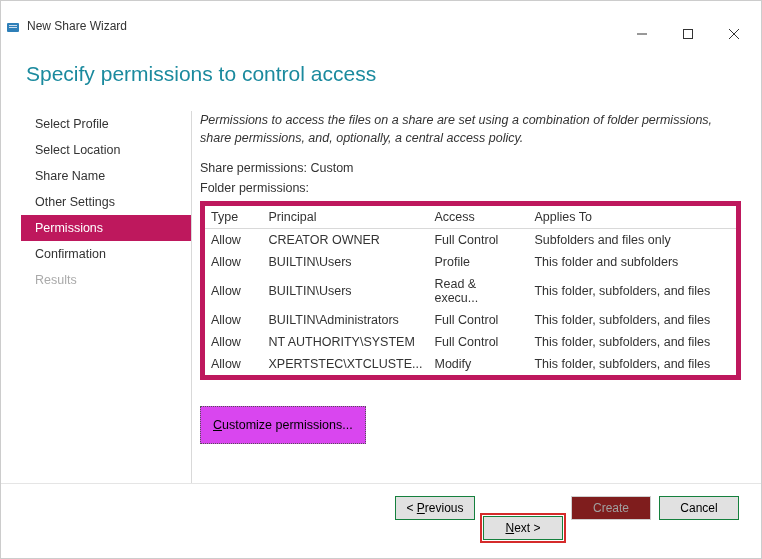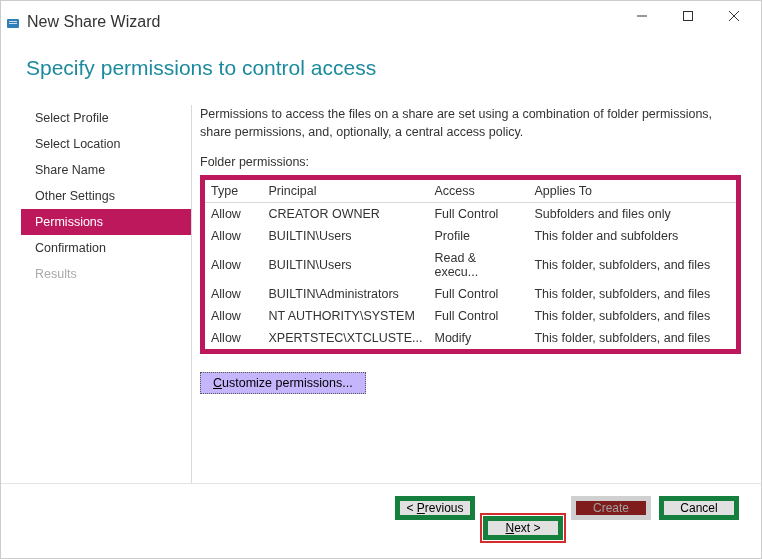--- a/index.html
+++ b/index.html
@@ -1,42 +1,42 @@
 <!DOCTYPE html>
 <html><head>
 <meta charset="utf-8">
 <style>
 * { box-sizing: border-box; margin: 0; padding: 0; font-family: "Segoe UI", Tahoma, sans-serif; }
 body { background: #fff; width: 762px; height: 559px; overflow: hidden; display: flex; flex-direction: column; border: 1px solid #ccc; }
-.titlebar { height: 30px; display: flex; align-items: flex-end; padding: 0 4px; font-size: 16px; }
+.titlebar { height: 30px; display: flex; align-items: flex-start; padding: 18px 4px; font-size: 12px; }
 .titlebar .icon { width: 16px; height: 16px; margin-right: 6px; display: inline-flex; align-items: center; justify-content: center; }
 .titlebar .title { flex: 1; color: #333; }
 .titlebar .win-btn { width: 46px; height: 30px; display: inline-flex; align-items: center; justify-content: center; font-size: 10px; font-family: monospace; }
 .content { flex: 1; display: flex; flex-direction: column; padding: 0 10px; }
 .heading { font-size: 21px; font-weight: 300; color: #1b8a9e; padding: 25px 15px 25px 15px; }
 .main { flex: 1; display: flex; padding: 0 10px; }
 .sidebar { width: 170px; flex-shrink: 0; }
 .sidebar-item { font-size: 12.5px; color: #333; padding: 6px 10px; border-left: 4px solid transparent; cursor: pointer; }
 .sidebar-item.active { background: #be185d; color: #fff; }
 .sidebar-item.disabled { color: #aaa; cursor: default; }
 .sidebar-divider { width: 1px; background: #d9d9d9; margin: 0 8px 0 0; }
 .panel { flex: 1; font-size: 12.5px; color: #333; }
-.intro { line-height: 1.45; margin-bottom: 14px; }
+.intro { line-height: 1.45; margin-bottom: 14px; font-style: italic; }
 .label-row { margin-bottom: 6px; }
 .perm-table { border: 5px solid #be185d; width: 100%; border-collapse: collapse; }
 .perm-table th { text-align: left; font-weight: normal; font-size: 12.5px; padding: 4px 6px; border-bottom: 1px solid #d9d9d9; background: #fff; }
 .perm-table td { font-size: 12.5px; padding: 4px 6px; color: #333; }
 .perm-table td.allow, .perm-table th { color: #333; }
 .col-type { width: 60px; }
 .col-principal { width: 140px; }
 .col-access { width: 100px; }
 .col-applies { }
-.customize-btn { margin-top: 18px; padding: 3px 12px; font-size: 12.5px; background: #c4b5fd; border: 1px dotted #555; cursor: pointer; }
+.customize-btn { margin-top: 26px; padding: 11px 12px; font-size: 12.5px; background: #d946ef; border: 1px dotted #555; cursor: pointer; }
 .footer { padding: 12px 22px 18px; display: flex; justify-content: flex-end; gap: 8px; border-top: 1px solid #e5e5e5; }
-.footer button { width: 80px; height: 24px; font-size: 12px; background: #e1e1e1; border: 5px solid #15803d; cursor: pointer; }
+.footer button { width: 80px; height: 24px; font-size: 12px; background: #e1e1e1; border: 1px solid #15803d; cursor: pointer; }
 .footer button.disabled { color: #a0a0a0; background: #7f1d1d; border-color: #d0d0d0; cursor: default; }
 .footer button.highlight-red { outline: 2px solid #d52b2b; outline-offset: 1px; margin-top: 20px; }
 .footer button u { text-decoration: underline; }
 </style>
 </head>
 <body>
 
 <div class="titlebar">
   <span class="icon">
     <svg width="14" height="14" viewBox="0 0 14 14">
@@ -72,20 +72,23 @@
       <div class="sidebar-item">Select Location</div>
       <div class="sidebar-item">Share Name</div>
       <div class="sidebar-item">Other Settings</div>
       <div class="sidebar-item active">Permissions</div>
       <div class="sidebar-item">Confirmation</div>
       <div class="sidebar-item disabled">Results</div>
     </div>
     <div class="sidebar-divider"></div>
     <div class="panel">
       <div class="intro">Permissions to access the files on a share are set using a combination of folder permissions, share permissions, and, optionally, a central access policy.</div>
+      <div class="label-row">
+        <span>Share permissions: </span><span>Custom</span>
+      </div>
       <div class="label-row">Folder permissions:</div>
 
       <table class="perm-table">
         <thead>
           <tr>
             <th class="col-type">Type</th>
             <th class="col-principal">Principal</th>
             <th class="col-access">Access</th>
             <th class="col-applies">Applies To</th>
           </tr>

